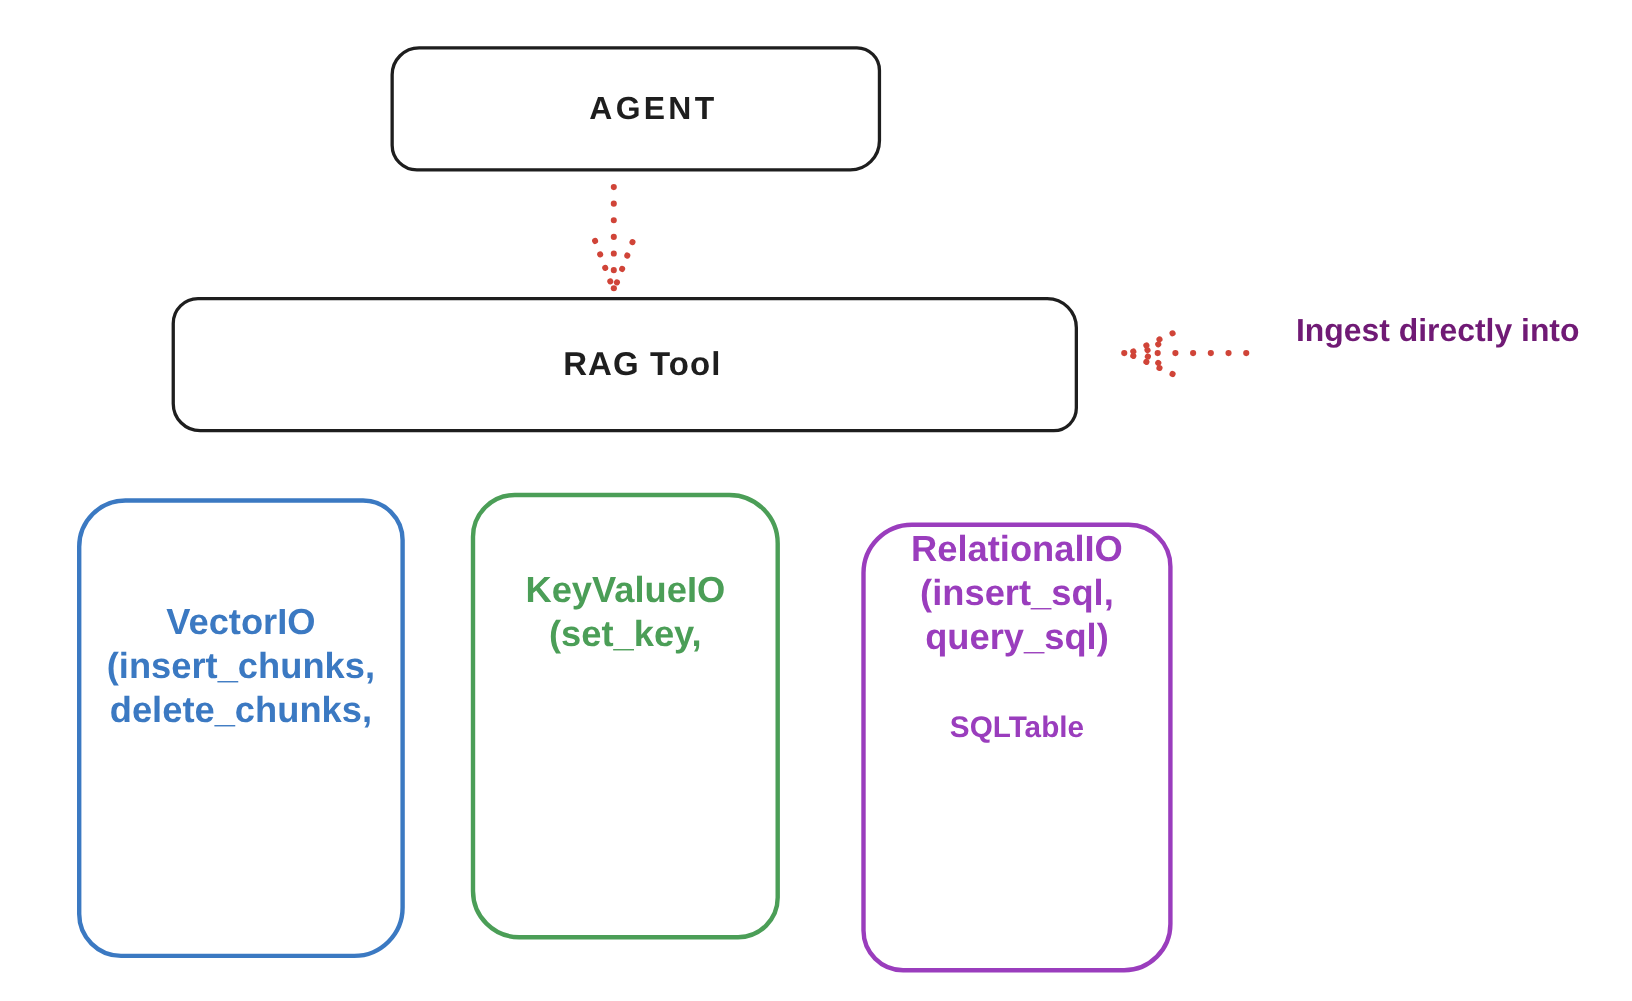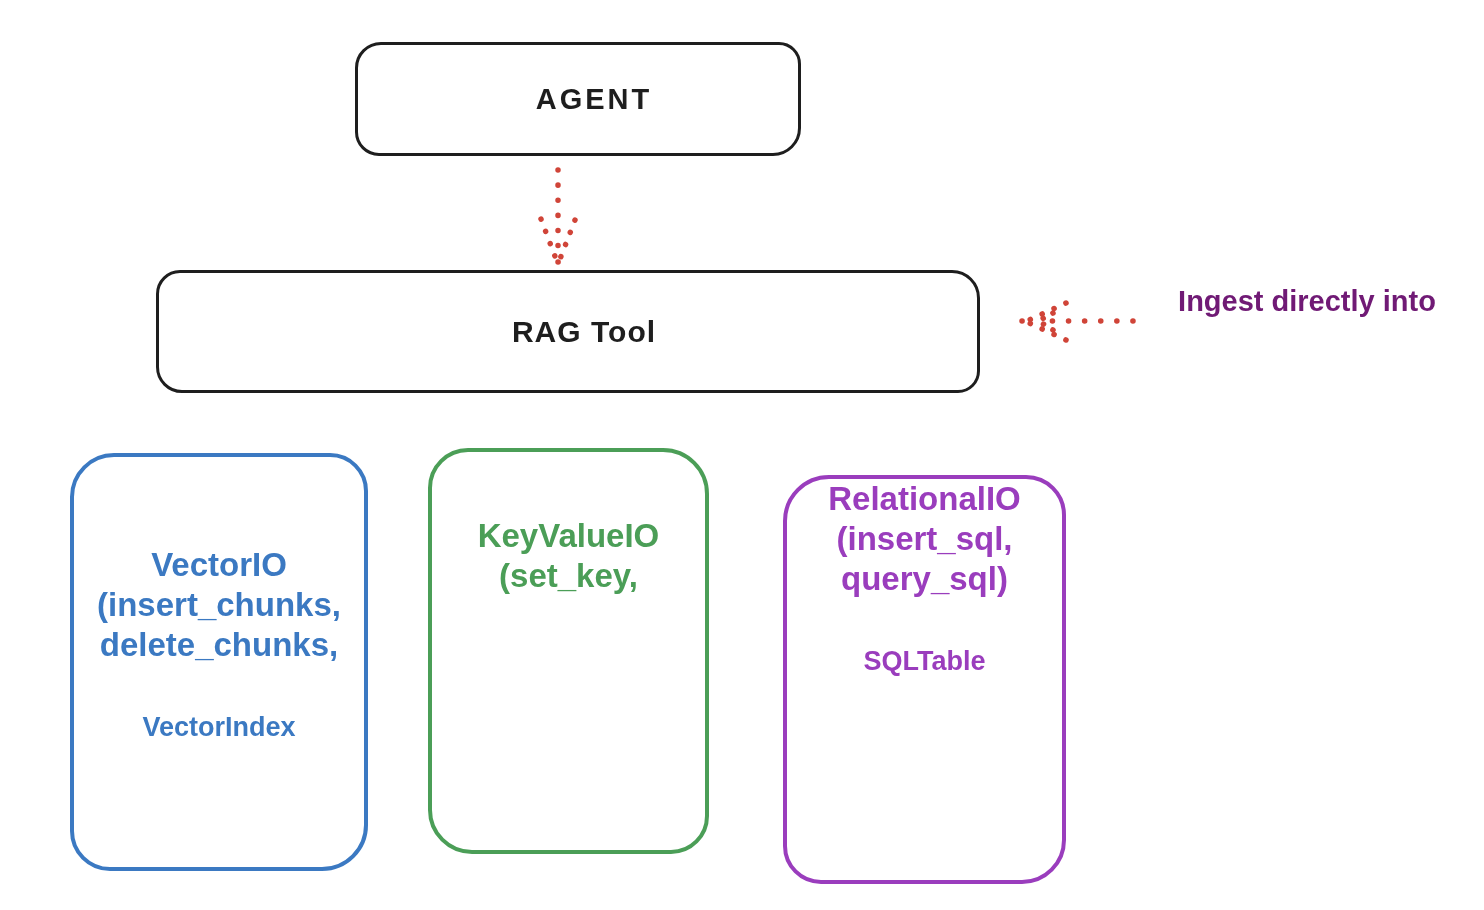--- a/index.html
+++ b/index.html
@@ -131,21 +131,20 @@
   <div class="annotation-text">
     <span class="ann-line">Ingest directly into</span>
   </div>
 
   <div class="backend backend-vector">
     <span class="lines">
       <span class="line">VectorIO</span>
       <span class="line">(insert_chunks,</span>
       <span class="line">delete_chunks,</span>
     </span>
-    <span class="index-label">VectorIndex</span>
   </div>
 
   <div class="backend backend-keyvalue">
     <span class="lines">
       <span class="line">KeyValueIO</span>
       <span class="line">(set_key,</span>
     </span>
   </div>
 
   <div class="backend backend-relational">

